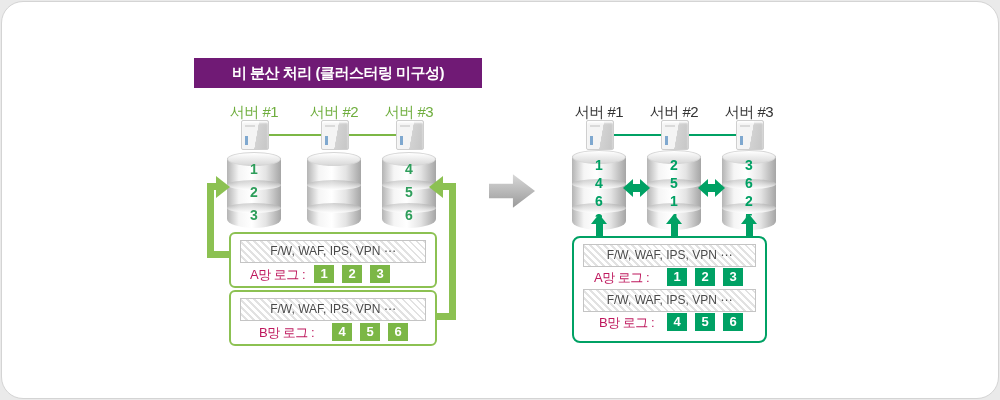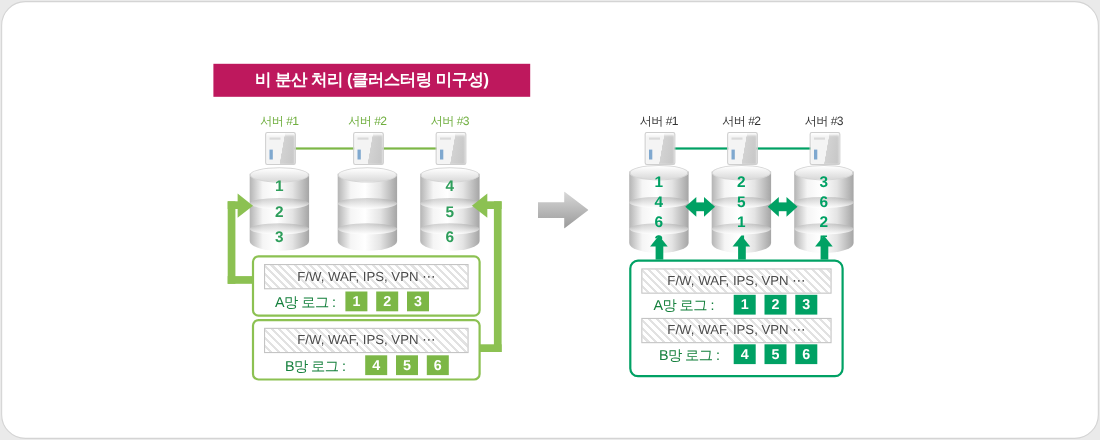--- a/index.html
+++ b/index.html
@@ -1,25 +1,25 @@
 <!DOCTYPE html>
 <html><head>
 <meta charset="utf-8">
 <style>
   html,body{margin:0;padding:0;background:#eaeaea;font-family:"Liberation Sans","DejaVu Sans",sans-serif;}
   .stage{position:relative;width:1000px;height:400px;}
   .card{position:absolute;left:1px;top:1px;width:996px;height:396px;background:#fff;border:1px solid #d4d4d4;border-radius:22px;}
 
   
   .hdr{position:absolute;top:56px;height:30px;color:#fff;font-weight:bold;font-size:15px;line-height:30px;text-align:center;letter-spacing:-0.5px;}
-  .hdr-left{left:192px;width:288px;background:#be185d;}
+  .hdr-left{left:192px;width:288px;background:#701a75;}
   .hdr-right{left:521px;width:288px;background:#00A164;}
 
   
-  .srv-label{position:absolute;top:101px;width:70px;text-align:center;font-size:11px;letter-spacing:-0.5px;}
+  .srv-label{position:absolute;top:101px;width:70px;text-align:center;font-size:15px;letter-spacing:-0.5px;}
   .srv-label.green{color:#6FAE3E;}
   .srv-label.dark{color:#333;}
   .link-line{position:absolute;top:132px;height:2px;}
   .link-line.green{background:#7CB746;}
   .link-line.teal{background:#00A164;}
   .srv{position:absolute;top:118px;width:26px;height:28px;background:linear-gradient(100deg,#f4f4f4 55%,#d2d2d2 56%,#c6c6c6);border:1px solid #cfcfcf;border-radius:2px;box-shadow:inset 0 2px 2px rgba(255,255,255,.9);}
   .srv-stripe{position:absolute;left:3px;bottom:4px;width:3px;height:9px;background:#7fa8cf;}
   .srv-slot{position:absolute;left:3px;top:4px;width:10px;height:2px;background:#dadada;}
 
   
@@ -28,21 +28,21 @@
   .db-cap{position:absolute;left:0;top:0;width:52px;height:12px;border:1px solid #d6d6d6;border-radius:50%;background:linear-gradient(180deg,#ffffff,#d9d9d9);}
   .db-seam{position:absolute;left:0;width:54px;height:10px;border-radius:50%;background:linear-gradient(180deg,rgba(110,110,110,.30),rgba(255,255,255,.95));}
   .db-num{position:absolute;left:0;width:54px;text-align:center;font-size:14px;font-weight:bold;}
   .db-num.green{color:#2E9E5B;}
   .db-num.teal{color:#00A164;}
 
   
   .lbox{position:absolute;left:227px;width:204px;height:52px;background:#fff;border:2px solid #8CC152;border-radius:6px;}
   .hatch{position:absolute;left:9px;right:9px;height:21px;background:repeating-linear-gradient(45deg,#ffffff 0 3px,#e2e2e2 3px 5px);border:1px solid #c4c4c4;text-align:center;font-size:12px;color:#4a4a4a;line-height:21px;text-shadow:0 0 3px #fff,0 0 3px #fff,0 0 3px #fff;}
   .logrow{position:absolute;left:0;right:0;height:19px;}
-  .loglabel{position:absolute;font-size:13px;color:#15803d;line-height:19px;letter-spacing:-0.5px;}
+  .loglabel{position:absolute;font-size:13px;color:#be185d;line-height:19px;letter-spacing:-0.5px;}
   .sq{position:absolute;top:0;width:20px;height:18px;color:#fff;font-weight:bold;font-size:13px;text-align:center;line-height:18px;}
   .sq.green{background:#7CB746;}
   .sq.teal{background:#00A164;}
 
   
   .rbox{position:absolute;left:570px;top:234px;width:191px;height:103px;background:#fff;border:2px solid #00A164;border-radius:8px;}
 
   
   .bar{position:absolute;background:#8CC152;}
   .head-right{position:absolute;width:0;height:0;border-top:11px solid transparent;border-bottom:11px solid transparent;border-left:14px solid #8CC152;}

